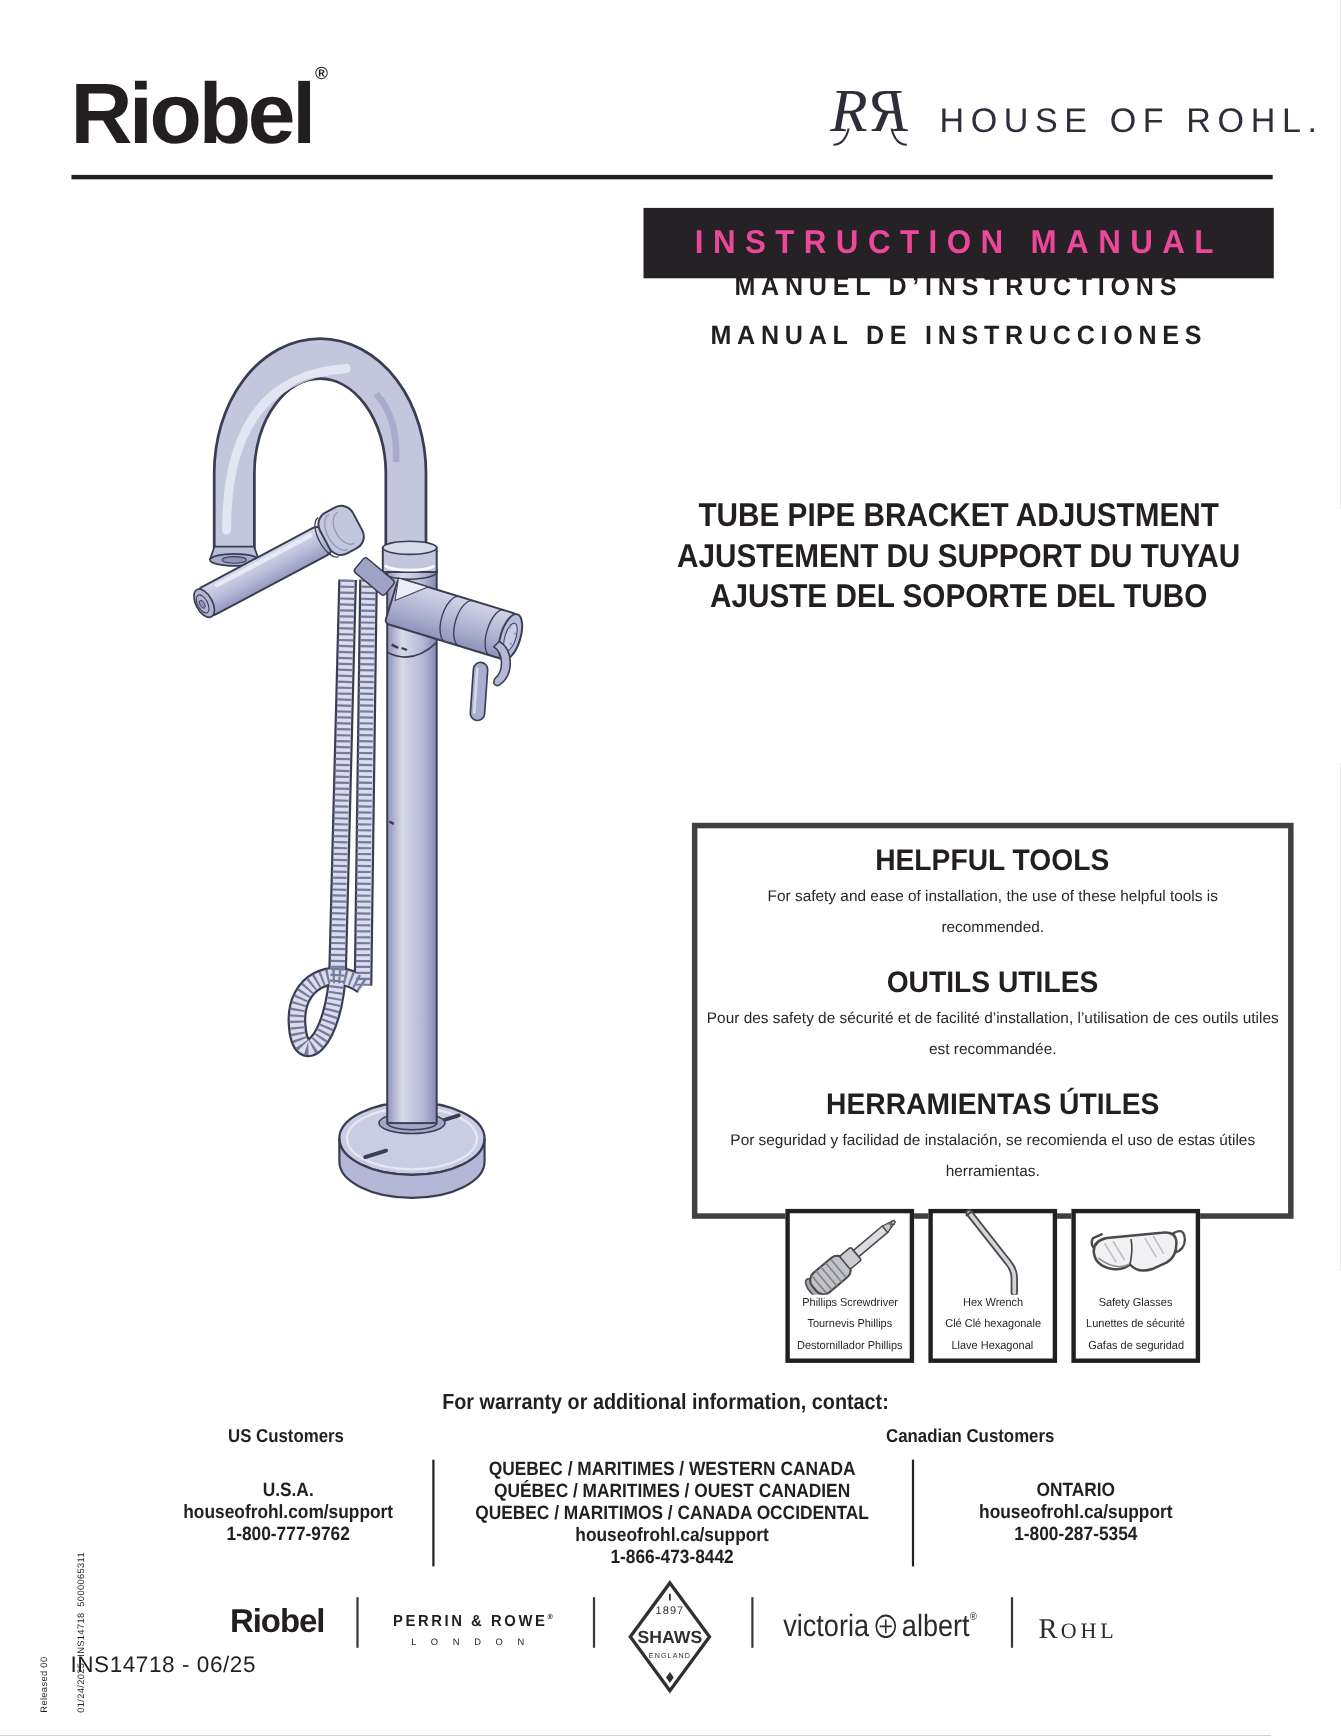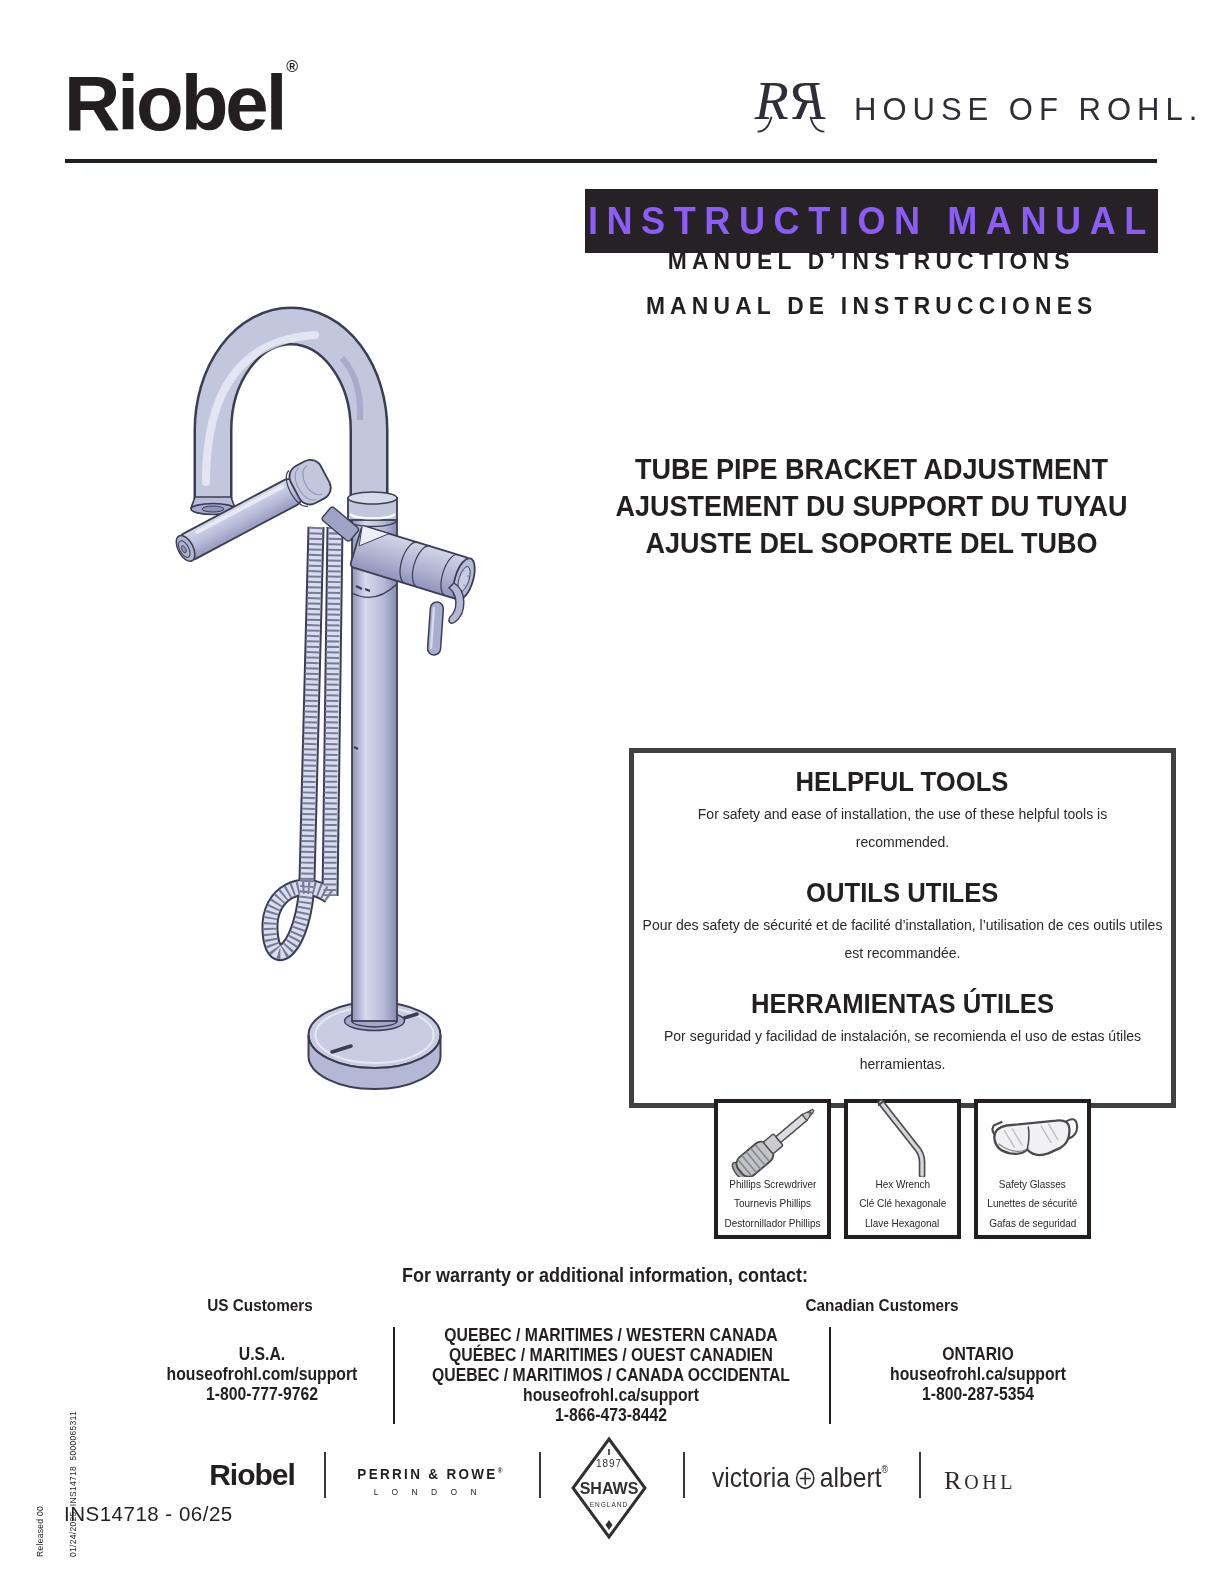--- a/index.html
+++ b/index.html
@@ -10,22 +10,22 @@
   .cond95{transform:scaleX(.95);transform-origin:50% 50%;display:inline-block;}
 
   
   .riobel-logo{left:64px;top:58px;font-size:78px;font-weight:bold;letter-spacing:-3px;color:#231f20;}
   .riobel-logo sup{font-size:16px;font-weight:bold;vertical-align:58px;letter-spacing:0;margin-left:2px;}
   .hor-monogram{left:740px;top:64px;}
   .hor-wordmark{left:854px;top:92px;font-size:31px;letter-spacing:6px;color:#2e2e38;font-weight:400;white-space:nowrap;}
   .head-rule{left:65px;top:159px;width:1092px;height:4px;background:#231f20;}
 
   
-  .banner{left:585px;top:189px;width:573px;height:64px;background:#252125;color:#8b5cf6;
-          display:flex;align-items:center;justify-content:center;font-size:38px;font-weight:bold;letter-spacing:9px;white-space:nowrap;}
+  .banner{left:585px;top:189px;width:573px;height:64px;background:#252125;color:#ec4899;
+          display:flex;align-items:center;justify-content:center;font-size:30px;font-weight:bold;letter-spacing:9px;white-space:nowrap;}
   .sub-fr{left:585px;top:247px;width:573px;text-align:center;font-size:24px;font-weight:bold;letter-spacing:5.5px;white-space:nowrap;}
   .sub-es{left:585px;top:292px;width:573px;text-align:center;font-size:24px;font-weight:bold;letter-spacing:5.5px;white-space:nowrap;}
 
   
   .product-title{left:585px;top:450px;width:573px;text-align:center;font-weight:bold;font-size:30px;line-height:37px;}
   .product-title div{white-space:nowrap;}
 
   
   .tools-box{left:601px;top:748px;width:547px;height:360px;border:5px solid #404040;box-sizing:border-box;text-align:center;margin-left:28px;}
   .tools-box h2{margin:14px 0 2px 0;font-size:27px;font-weight:bold;}

